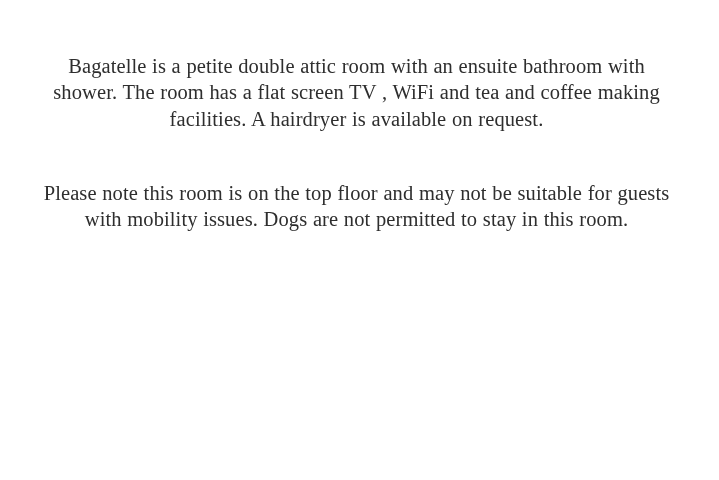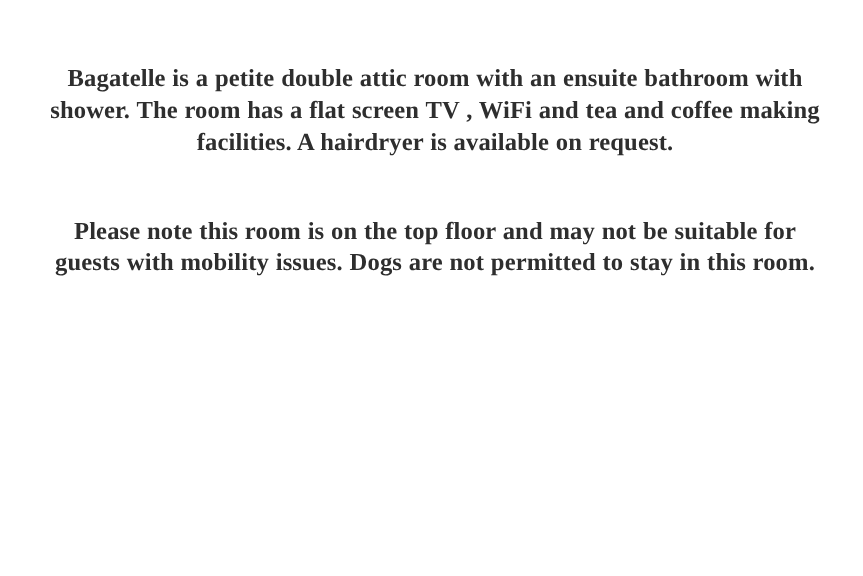--- a/index.html
+++ b/index.html
@@ -14,22 +14,21 @@
     color: #2b2b2b;
     overflow: hidden;
   }
   .page {
     width: 719px;
     height: 480px;
     box-sizing: border-box;
     padding: 32px 34px 0 34px;
     display: flex;
     flex-direction: column;
-    align-items: flex-end;
-    font-weight: bold;
+    align-items: flex-start;
   }
   .paragraph {
     width: 645px;
     text-align: center;
     font-size: 20.5px;
     line-height: 26.5px;
     color: #2e2e2e;
     letter-spacing: 0.1px;
     word-spacing: 0.4px;
   }

